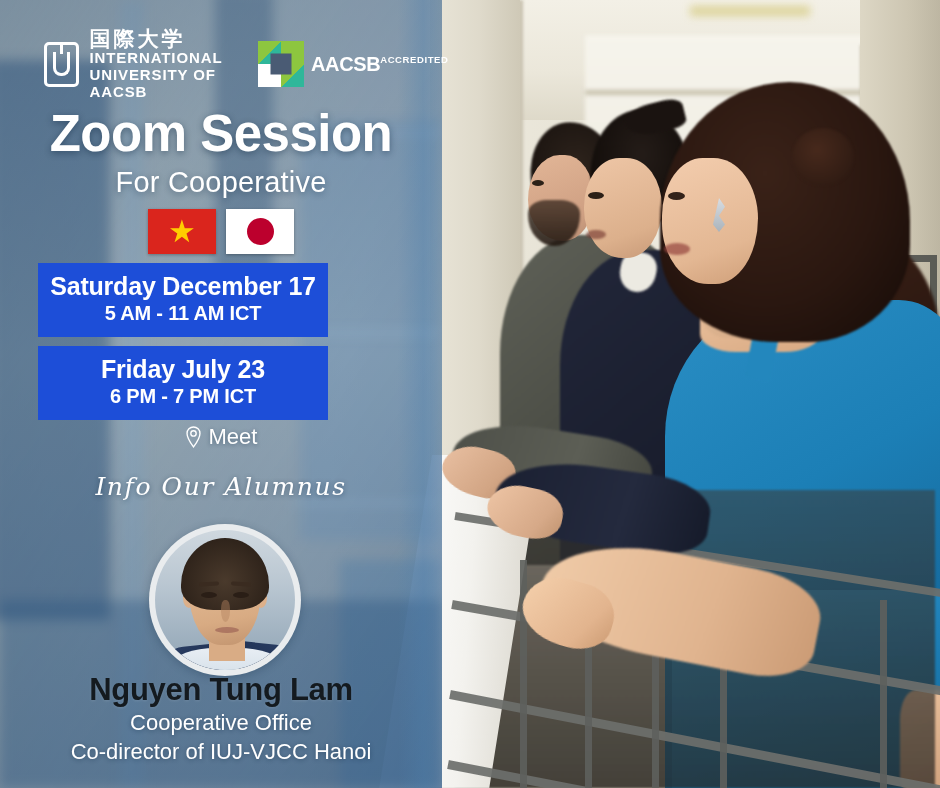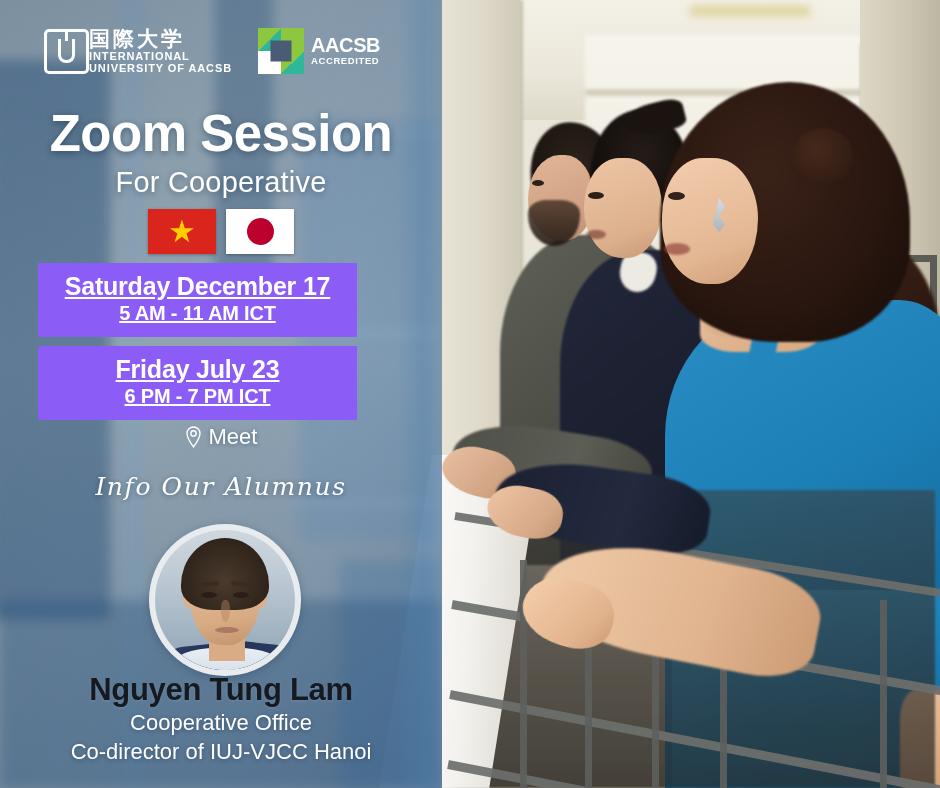--- a/index.html
+++ b/index.html
@@ -311,40 +311,40 @@
   .pl-fade{
     position:absolute; right:-2px; top:0; width:46px; height:788px;
     background:linear-gradient(90deg, rgba(60,110,160,0) 0%, rgba(80,130,175,.35) 55%, rgba(120,160,195,.15) 100%);
   }
 
   
   .content{ position:absolute; left:0; top:0; width:442px; height:788px; }
 
   
   .logos{ position:absolute; left:44px; top:28px; display:flex; align-items:center; gap:0; }
-  .iuj{ display:flex; align-items:center; }
+  .iuj{ display:flex; align-items:center; gap:10px; }
   .iuj-mark{
     width:45px; height:45px; border:3px solid #fff; border-radius:5px;
     display:flex; align-items:center; justify-content:center;
   }
   .iuj-u{
     width:17px; height:24px; border:3.5px solid #fff;
     border-top:none; border-radius:0 0 8px 8px; position:relative;
   }
   .iuj-u:after{
     content:""; position:absolute; left:50%; top:-9px; margin-left:-1.75px;
     width:3.5px; height:11px; background:#fff;
   }
   .iuj-txt{ display:flex; flex-direction:column; }
   .iuj-jp{
     color:#fff; font-size:21px; font-weight:bold; letter-spacing:3px; line-height:1.05;
     font-family:"DejaVu Sans", sans-serif;
   }
   .iuj-en{
-    color:#fff; font-size:11px; font-weight:bold; letter-spacing:.9px; line-height:1.12;
+    color:#fff; font-size:15px; font-weight:bold; letter-spacing:.9px; line-height:1.12;
     font-family:"Liberation Sans", sans-serif;
   }
   .aacsb{ display:flex; align-items:center; gap:7px; margin-left:26px; }
   .aacsb-mark{
     width:46px; height:46px; position:relative; overflow:hidden;
     display:grid; grid-template-columns:1fr 1fr; grid-template-rows:1fr 1fr;
   }
   .aq{ position:relative; }
   .aq1{ background:#2fb79a; }
   .aq2{ background:#8dc63f; }
@@ -355,21 +355,21 @@
     transform:translate(-50%,-50%) ; background:#4a5b74;
   }
   .aacsb-tri1{
     position:absolute; left:0; top:0; width:23px; height:23px;
     background:linear-gradient(135deg,#8dc63f 50%, transparent 50%);
   }
   .aacsb-tri2{
     position:absolute; right:0; bottom:0; width:23px; height:23px;
     background:linear-gradient(315deg,#2fb79a 50%, transparent 50%);
   }
-  .aacsb-txt{ display:flex; flex-direction:column; }
+  .aacsb-txt{ display:flex; flex-direction:row; }
   .aacsb-name{ color:#fff; font-size:20px; font-weight:bold; letter-spacing:-.4px; line-height:1; }
   .aacsb-sub{ color:#fff; font-size:9.5px; font-weight:bold; letter-spacing:.6px; line-height:1.3; }
 
   
   .title{
     position:absolute; left:0; top:104px; width:442px; text-align:center;
     color:#fff; font-size:51px; font-weight:bold; letter-spacing:-.5px;
     text-shadow:0 2px 7px rgba(10,35,60,.45);
   }
   .subtitle{
@@ -384,22 +384,22 @@
     display:flex; justify-content:center; gap:10px;
   }
   .flag{ width:68px; height:45px; position:relative; box-shadow:0 1px 3px rgba(0,0,0,.3); }
   .flag-vn{ background:#da251d; display:flex; align-items:center; justify-content:center; }
   .star-g{ font-size:31px; color:#ffcd00; line-height:1; }
   .flag-jp{ background:#fff; display:flex; align-items:center; justify-content:center; }
   .jp-dot{ width:27px; height:27px; border-radius:50%; background:#bc002d; }
 
   
   .datebox{
-    position:absolute; left:38px; width:319px;
-    background:#8b5cf6; text-align:center; color:#fff; padding:9px 0 12px;text-decoration:underline;
+    position:absolute; left:38px; width:290px;
+    background:#1d4ed8; text-align:center; color:#fff; padding:9px 0 12px;
   }
   .db1{ top:263px; }
   .db2{ top:346px; }
   .db-title{ font-size:25px; font-weight:bold; line-height:1.15; letter-spacing:-.2px; }
   .db-time{ font-size:20px; font-weight:bold; line-height:1.2; letter-spacing:-.2px; }
 
   
   .location{
     position:absolute; left:0; top:424px; width:442px;
     display:flex; align-items:center; justify-content:center; gap:7px;

